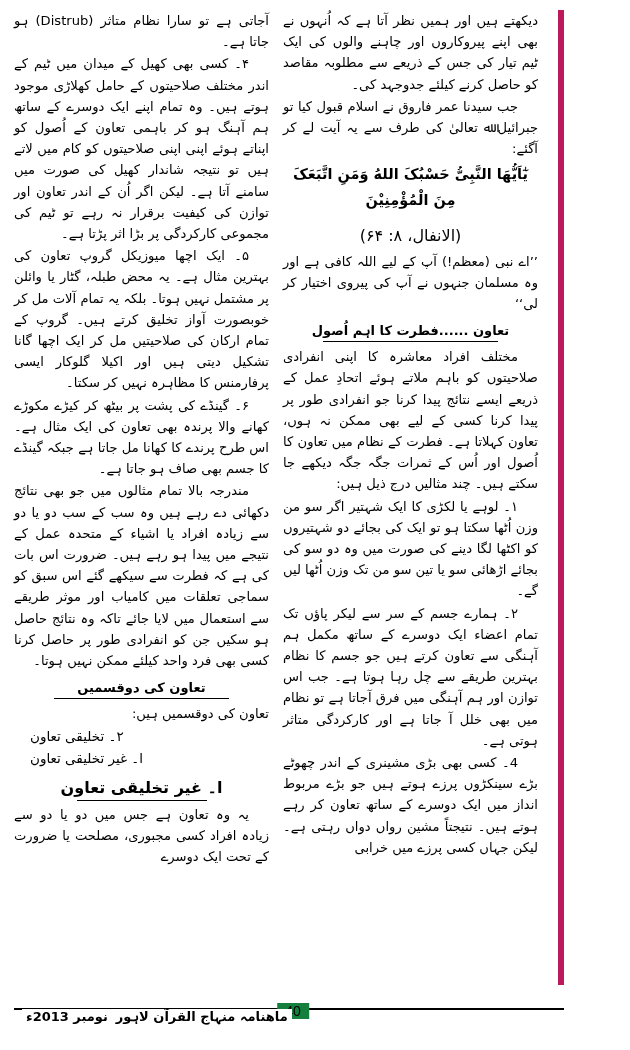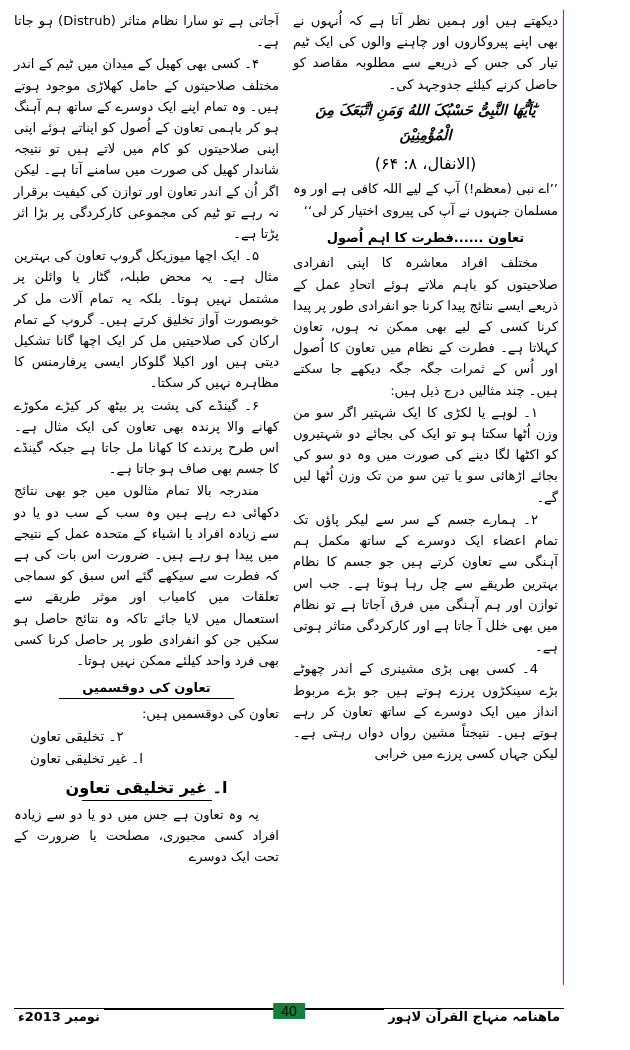--- a/index.html
+++ b/index.html
@@ -31,41 +31,40 @@
   }
   .col {
     flex: 1 1 0;
     direction: rtl;
     text-align: justify;
     font-size: 13.1px;
     line-height: 1.62;
     position: relative;
   }
   .col-left {
-    border-right: 1px solid #be185d;
-    padding-right: 5px;
+    border-right: 6px solid #be185d;
+    padding-right: 20px;
   }
   p {
     margin: 0 0 1px 0;
     text-align: justify;
     text-justify: inter-word;
   }
   .indent {
     text-indent: 20px;
   }
   .center {
     text-indent: 0;
   }
   .ayat {
     text-align: center;
     font-size: 14.5px;
     line-height: 1.75;
-    margin: 3px 0 2px 0;
-    font-weight: bold;
-    font-style: italic;
+    margin: 3px 0 10px 0;
+    font-weight: bold;
   }
   .ref {
     text-align: center;
     font-size: 16px;
     margin-bottom: 2px;
   }
   .trans {
     text-align: justify;
     font-size: 13px;
   }
@@ -118,23 +117,24 @@
     border-top: 2px solid #000;
     position: absolute;
     left: 0;
     right: 0;
     top: 6px;
   }
   .footer-inner {
     position: relative;
     display: flex;
     flex-direction: row-reverse;
-    justify-content: space-between;
+    justify-content: flex-start;
     align-items: center;
     padding-top: 11px;
+    margin-left: 8px;
   }
   .footer-left, .footer-right {
     font-size: 13px;
     font-weight: bold;
     background: #fff;
     padding: 0 4px;
     position: relative;
     top: -4px;
   }
   .page-num {
@@ -176,20 +176,21 @@
       <h3 class="subheading">
         <span>ا۔ غیر تخلیقی تعاون</span>
         <span class="rule"></span>
       </h3>
 
       <p class="indent">یہ وہ تعاون ہے جس میں دو یا دو سے زیادہ افراد کسی مجبوری، مصلحت یا ضرورت کے تحت ایک دوسرے</p>
     </div>
 
     <div class="col col-left">
       <p>دیکھتے ہیں اور ہمیں نظر آتا ہے کہ اُنہوں نے بھی اپنے پیروکاروں اور چاہنے والوں کی ایک ٹیم تیار کی جس کے ذریعے سے مطلوبہ مقاصد کو حاصل کرنے کیلئے جدوجہد کی۔</p>
+      <p class="indent">جب سیدنا عمر فاروق نے اسلام قبول کیا تو جبرائیل ﷲ تعالیٰ کی طرف سے یہ آیت لے کر آگئے:</p>
 
       <p class="ayat">یٰٓاَیُّهَا النَّبِیُّ حَسْبُکَ اللهُ وَمَنِ اتَّبَعَکَ مِنَ الْمُؤْمِنِیْنَ</p>
       <p class="ref">(الانفال، ۸: ۶۴)</p>
       <p class="trans">’’اے نبی (معظم!) آپ کے لیے اللہ کافی ہے اور وہ مسلمان جنہوں نے آپ کی پیروی اختیار کر لی‘‘</p>
 
       <h2 class="heading">
         <span>تعاون ......فطرت کا اہم اُصول</span>
         <span class="rule"></span>
       </h2>
 

